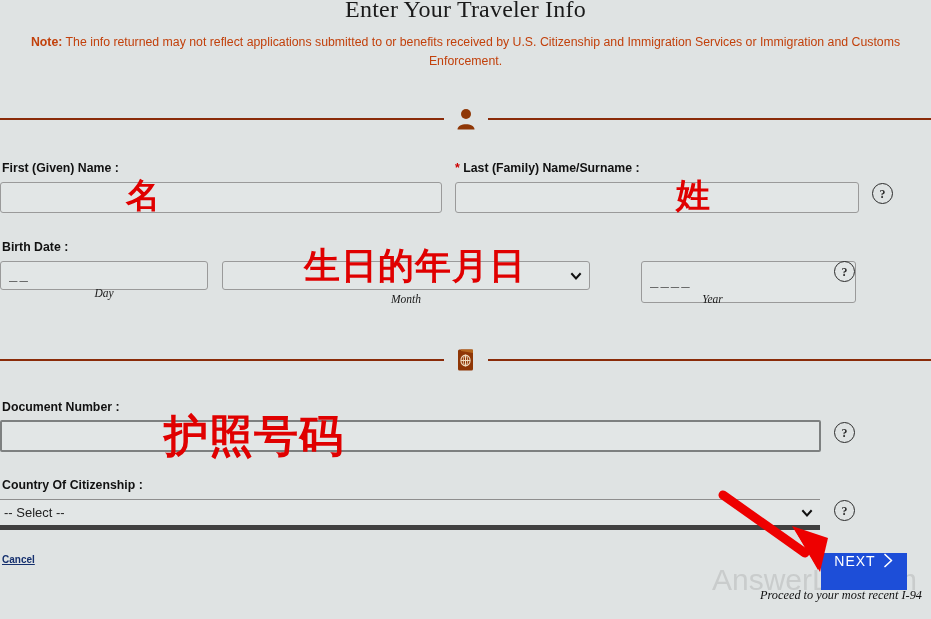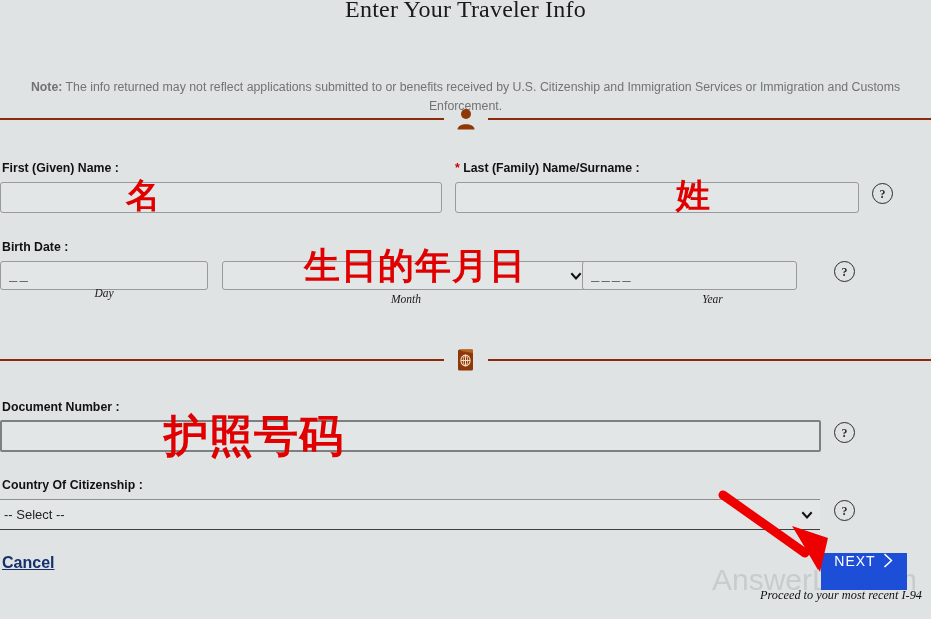--- a/index.html
+++ b/index.html
@@ -20,22 +20,21 @@
     font-family:"Liberation Serif", serif;
     font-size:24px;
     color:#1a1a1a;
     letter-spacing:.2px;
   }
   .note{
     position:absolute;left:18px;right:18px;top:33px;
     text-align:center;
     font-size:12.3px;
     line-height:1.55;
-    color:#737373;
-    margin-top:45px;
+    color:#c2410c;
   }
   .note b{font-weight:bold;}
 
   
   .divider{
     position:absolute;left:0;right:0;height:24px;
     display:flex;align-items:center;
   }
   .divider .line{
     flex:1;height:2px;background:#8a2b09;
@@ -79,21 +78,21 @@
     background:#e2e6e6;
     border:1px solid #9a9a9a;
     border-radius:3px;
     box-sizing:border-box;
     font-size:13px;color:#222;
     padding:0 7px;
     display:flex;align-items:center;justify-content:space-between;
   }
   .tselect.line-style{
     border-left:none;border-right:none;border-radius:0;
-    border-top:1px solid #8e8e8e;border-bottom:1px solid #404040;
+    border-top:1px solid #8e8e8e;border-bottom:5px solid #404040;
   }
   .chev{
     width:12px;height:12px;flex:0 0 auto;
     display:block;
   }
 
   .sub-label{
     position:absolute;
     font-size:11.5px;
     font-style:italic;
@@ -112,21 +111,21 @@
     display:flex;align-items:center;justify-content:center;
     line-height:1;
     cursor:pointer;
     background:transparent;
     font-family:"Liberation Serif", serif;
   }
 
   
   .cancel-link{
     position:absolute;left:2px;top:554px;
-    font-size:16px;
+    font-size:10px;
     color:#15306e;
     text-decoration:underline;
     font-weight:bold;
     cursor:pointer;
   }
   .next-btn{
     position:absolute;left:821px;top:553px;
     width:86px;height:37px;
     background:#1d4ed8;
     color:#ffffff;
@@ -213,21 +212,21 @@
   <div class="sub-label" style="left:0px;top:287px;width:208px;">Day</div>
 
   <div class="tselect" style="left:222px;top:261px;width:368px;height:29px;">
     <span></span>
     <svg class="chev" viewBox="0 0 12 12" aria-hidden="true">
       <path d="M2 4 L6 8.5 L10 4" fill="none" stroke="#111" stroke-width="2" stroke-linecap="square"></path>
     </svg>
   </div>
   <div class="sub-label" style="left:222px;top:293px;width:368px;">Month</div>
 
-  <div class="tinput" style="left:582px;top:261px;width:215px;height:29px;">
+  <div class="tinput" style="left:641px;top:261px;width:215px;height:42px;">
     <span class="placeholder-dash">____</span>
   </div>
   <div class="sub-label" style="left:605px;top:293px;width:215px;">Year</div>
 
   <div class="help" style="left:834px;top:261px;">?</div>
 
   <div class="divider" style="top:348px;">
     <div class="line"></div>
     <div class="icon-slot">
       <svg class="icon-svg" width="18" height="24" viewBox="0 0 18 24" aria-hidden="true">

